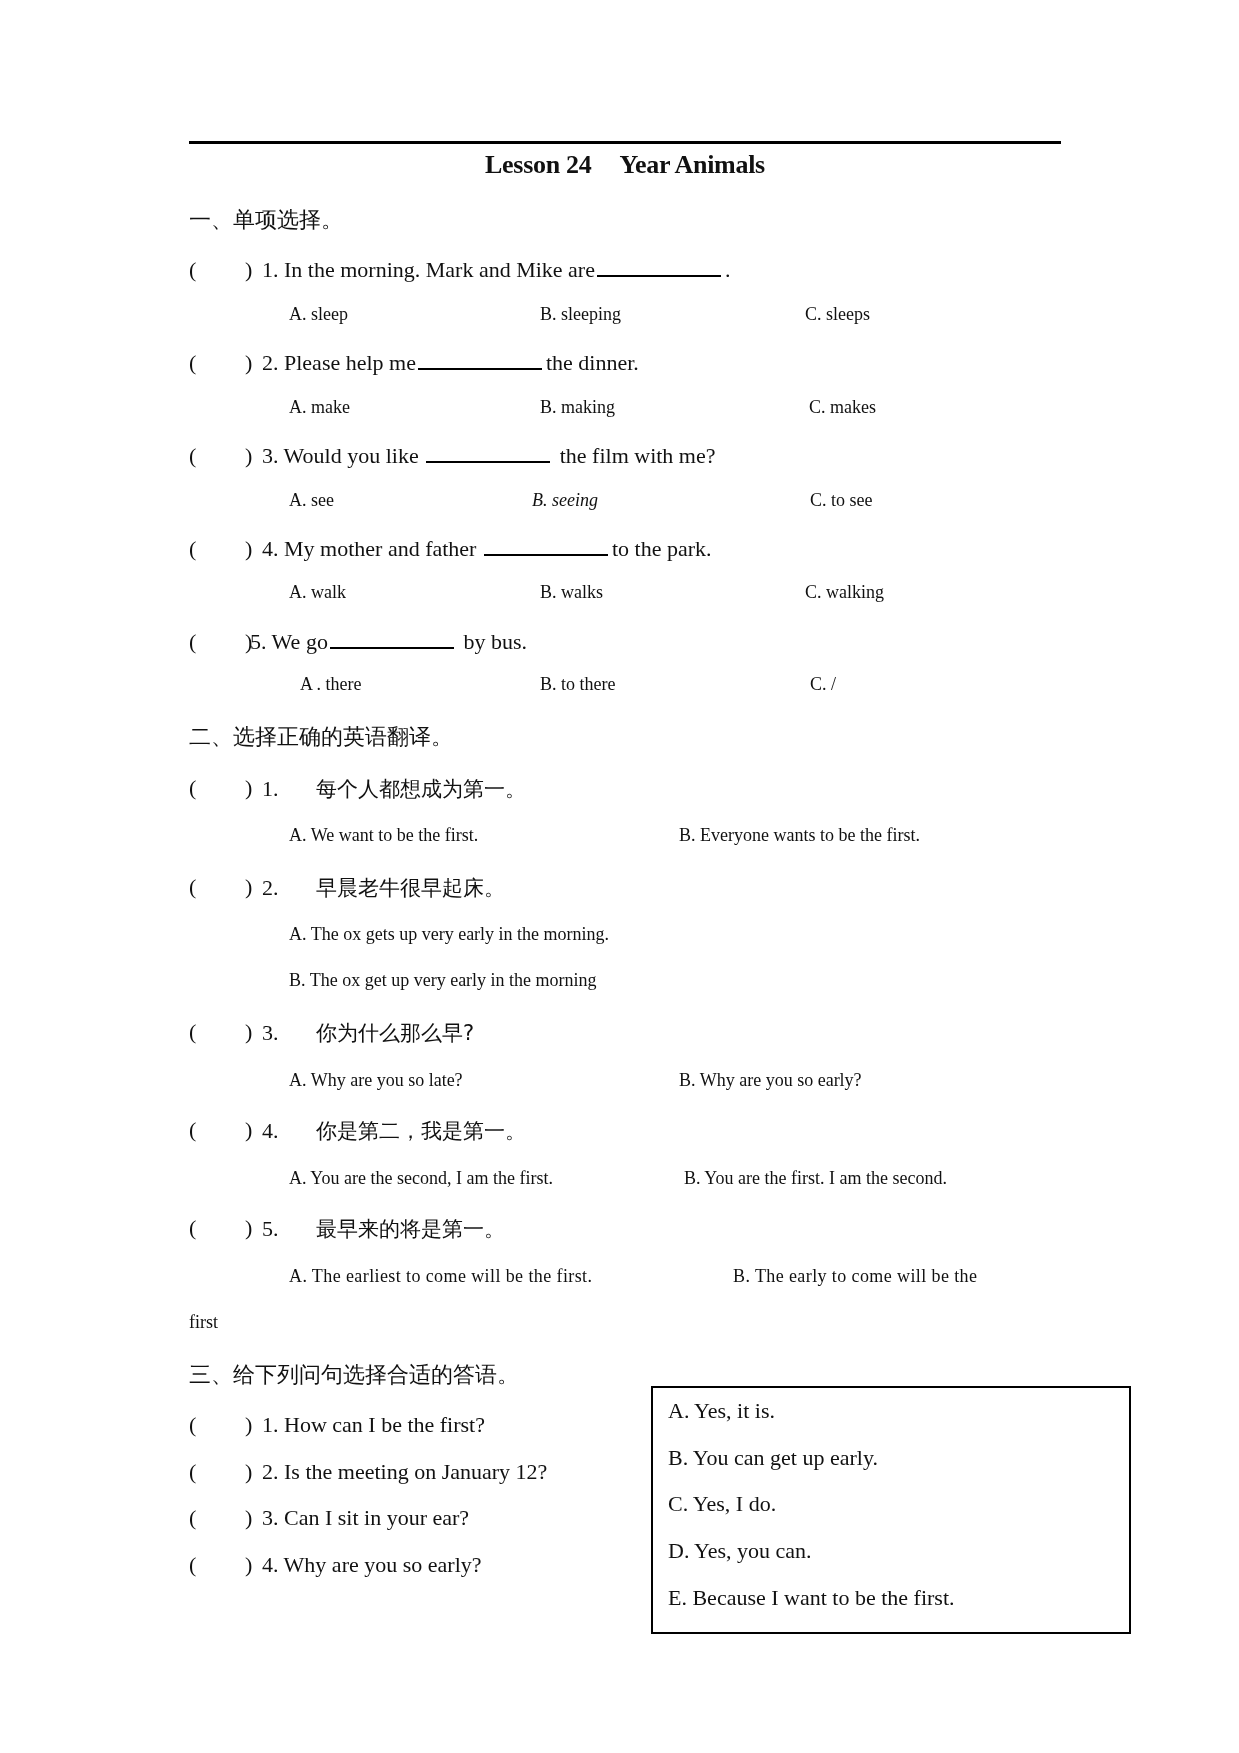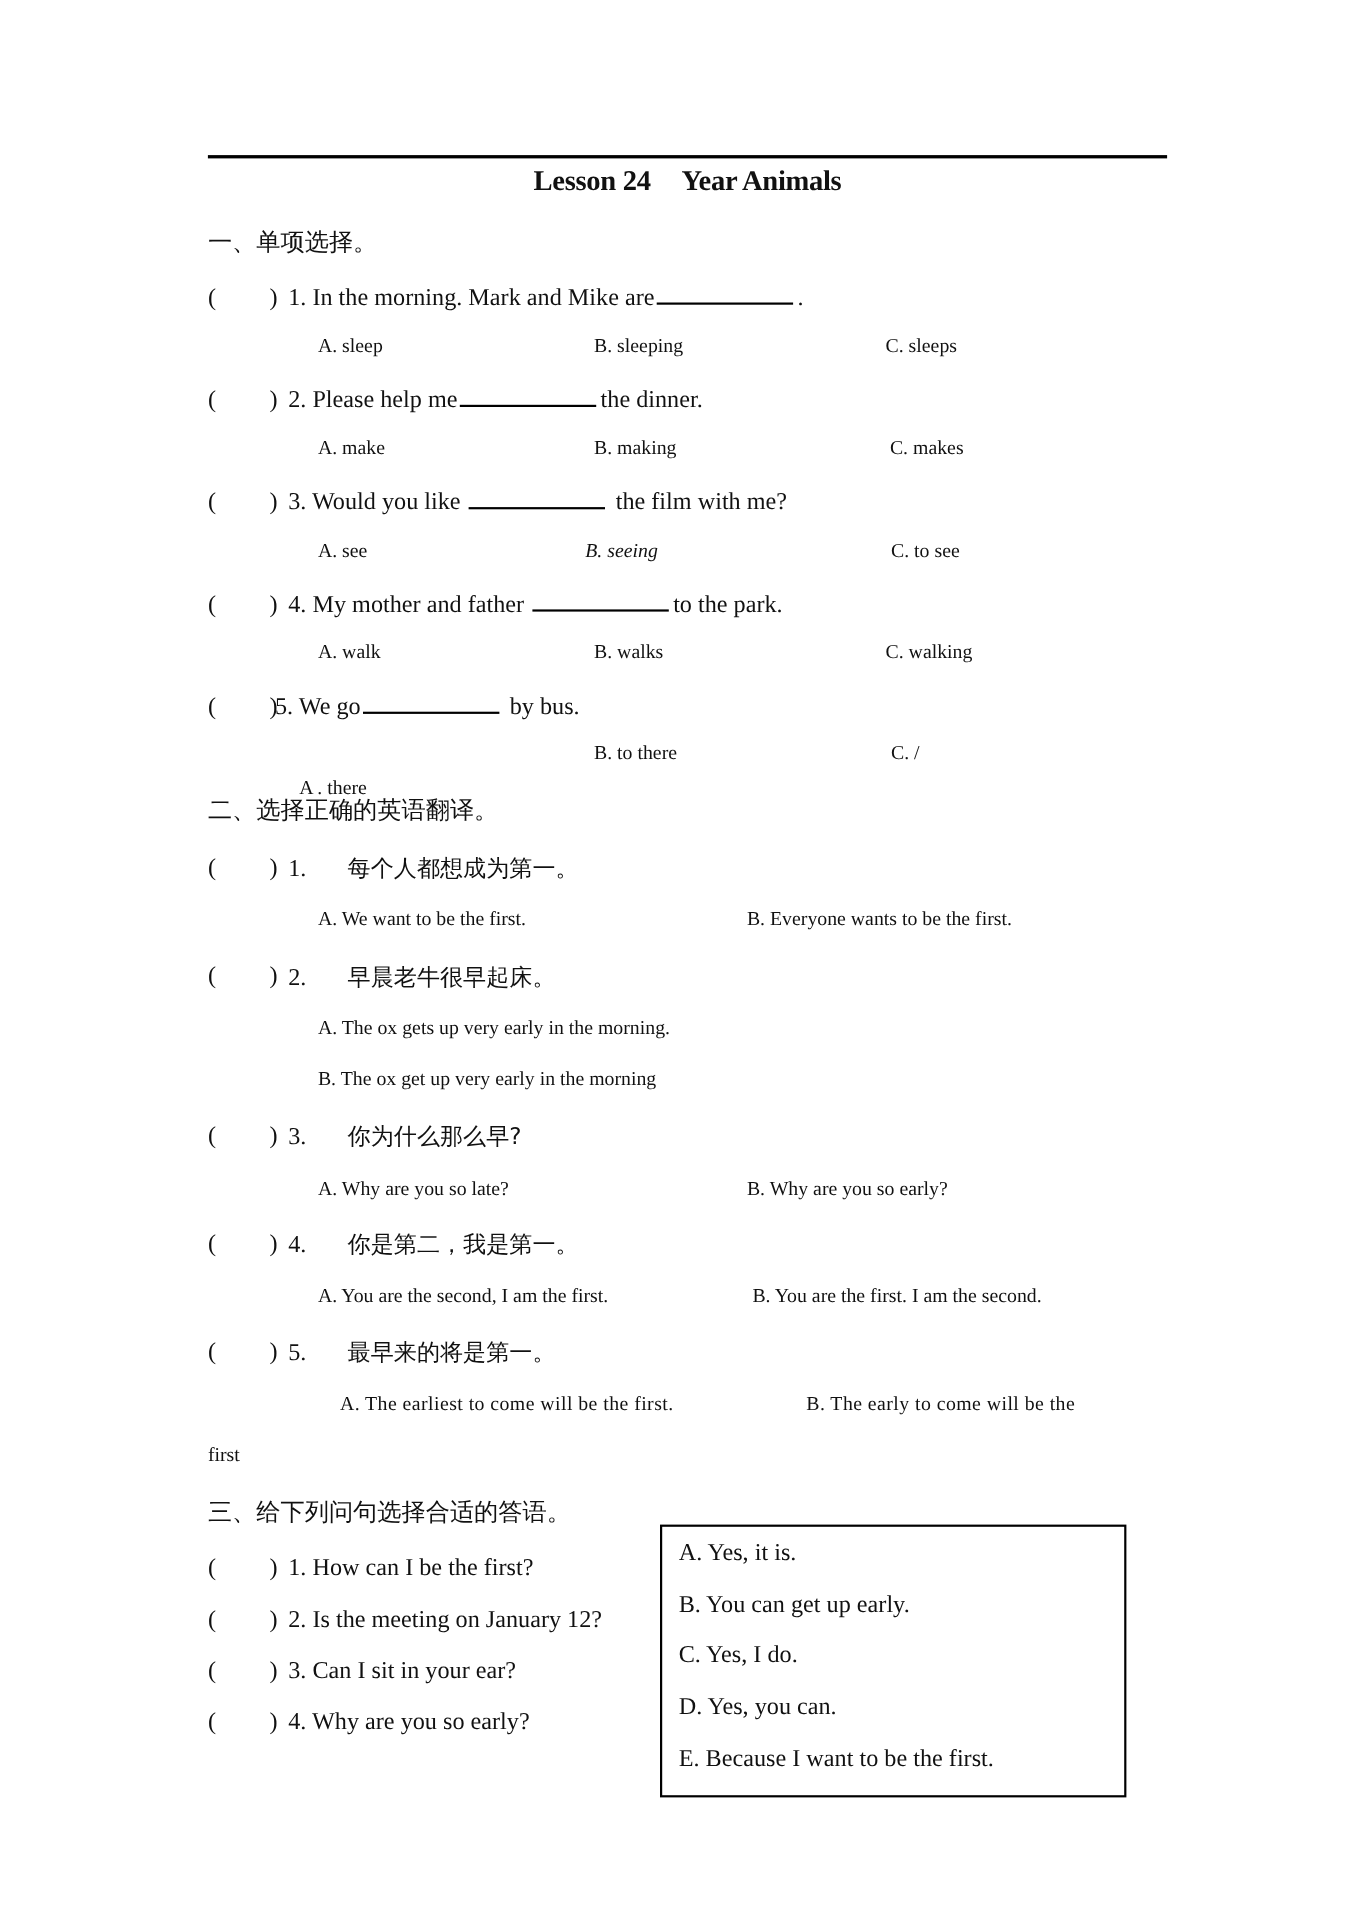--- a/index.html
+++ b/index.html
@@ -11,21 +11,21 @@
            font-weight: bold; font-size: 26px; letter-spacing: -0.3px; }
   .title span { margin: 0 14px; }
   .sec { font-family: "DejaVu Sans", sans-serif; font-size: 22px; left: 189px; }
   .q { font-size: 22px; }
   .paren-l { position: absolute; left: 189px; }
   .paren-r { position: absolute; left: 245px; }
   .qtext { position: absolute; left: 262px; }
   .opt { font-size: 18px; }
   .blank { display: inline-block; width: 124px; border-bottom: 2px solid #000; height: 18px; vertical-align: baseline; margin: 0 4px 0 2px; }
   .cn { font-family: "DejaVu Sans", sans-serif; font-size: 21px; margin-left: 32px; }
-  .box { position: absolute; left: 600px; top: 1386px; width: 424px; height: 248px; border: 2px solid #000; box-sizing: border-box; }
+  .box { position: absolute; left: 651px; top: 1386px; width: 480px; height: 248px; border: 2px solid #000; box-sizing: border-box; }
   .box .item { position: absolute; left: 15px; font-size: 22px; white-space: nowrap; }
 </style>
 </head>
 <body>
 
 <div class="rule"></div>
 <div class="title">
   <span>Lesson 24</span><span>Year Animals</span>
 </div>
 
@@ -65,21 +65,21 @@
 </div>
 <div class="abs opt" style="top:582px; left:289px;">A. walk</div>
 <div class="abs opt" style="top:582px; left:540px;">B. walks</div>
 <div class="abs opt" style="top:582px; left:805px;">C. walking</div>
 
 <div class="abs q" style="top:629px; left:0; width:1239px;">
   <span class="paren-l">(</span>
   <span class="paren-r">)</span>
   <span class="qtext" style="left:250px;"><span>5.</span> <span>We go</span><span class="blank"></span> <span>by bus.</span></span>
 </div>
-<div class="abs opt" style="top:674px; left:272px;margin-top:32px;">A . there</div>
+<div class="abs opt" style="top:674px; left:300px;">A . there</div>
 <div class="abs opt" style="top:674px; left:540px;">B. to there</div>
 <div class="abs opt" style="top:674px; left:810px;">C. /</div>
 
 <div class="abs sec" style="top:722px;">二、选择正确的英语翻译。</div>
 
 <div class="abs q" style="top:775px; left:0; width:1239px;">
   <span class="paren-l">(</span>
   <span class="paren-r">)</span>
   <span class="qtext"><span>1.</span> <span class="cn">每个人都想成为第一。</span></span>
 </div>
@@ -108,21 +108,21 @@
   <span class="qtext"><span>4.</span> <span class="cn">你是第二，我是第一。</span></span>
 </div>
 <div class="abs opt" style="top:1168px; left:289px;">A. You are the second, I am the first.</div>
 <div class="abs opt" style="top:1168px; left:684px;">B. You are the first. I am the second.</div>
 
 <div class="abs q" style="top:1215px; left:0; width:1239px;">
   <span class="paren-l">(</span>
   <span class="paren-r">)</span>
   <span class="qtext"><span>5.</span> <span class="cn">最早来的将是第一。</span></span>
 </div>
-<div class="abs opt" style="top:1266px; left:289px; letter-spacing:0.4px;margin-left:20px;">A. The earliest to come will be the first.</div>
+<div class="abs opt" style="top:1266px; left:289px; letter-spacing:0.4px;">A. The earliest to come will be the first.</div>
 <div class="abs opt" style="top:1266px; left:733px; letter-spacing:0.4px;">B. The early to come will be the</div>
 <div class="abs opt" style="top:1312px; left:189px;">first</div>
 
 <div class="abs sec" style="top:1360px;">三、给下列问句选择合适的答语。</div>
 
 <div class="abs q" style="top:1412px; left:0; width:600px;">
   <span class="paren-l">(</span>
   <span class="paren-r">)</span>
   <span class="qtext"><span>1.</span> <span>How can I be the first?</span></span>
 </div>

